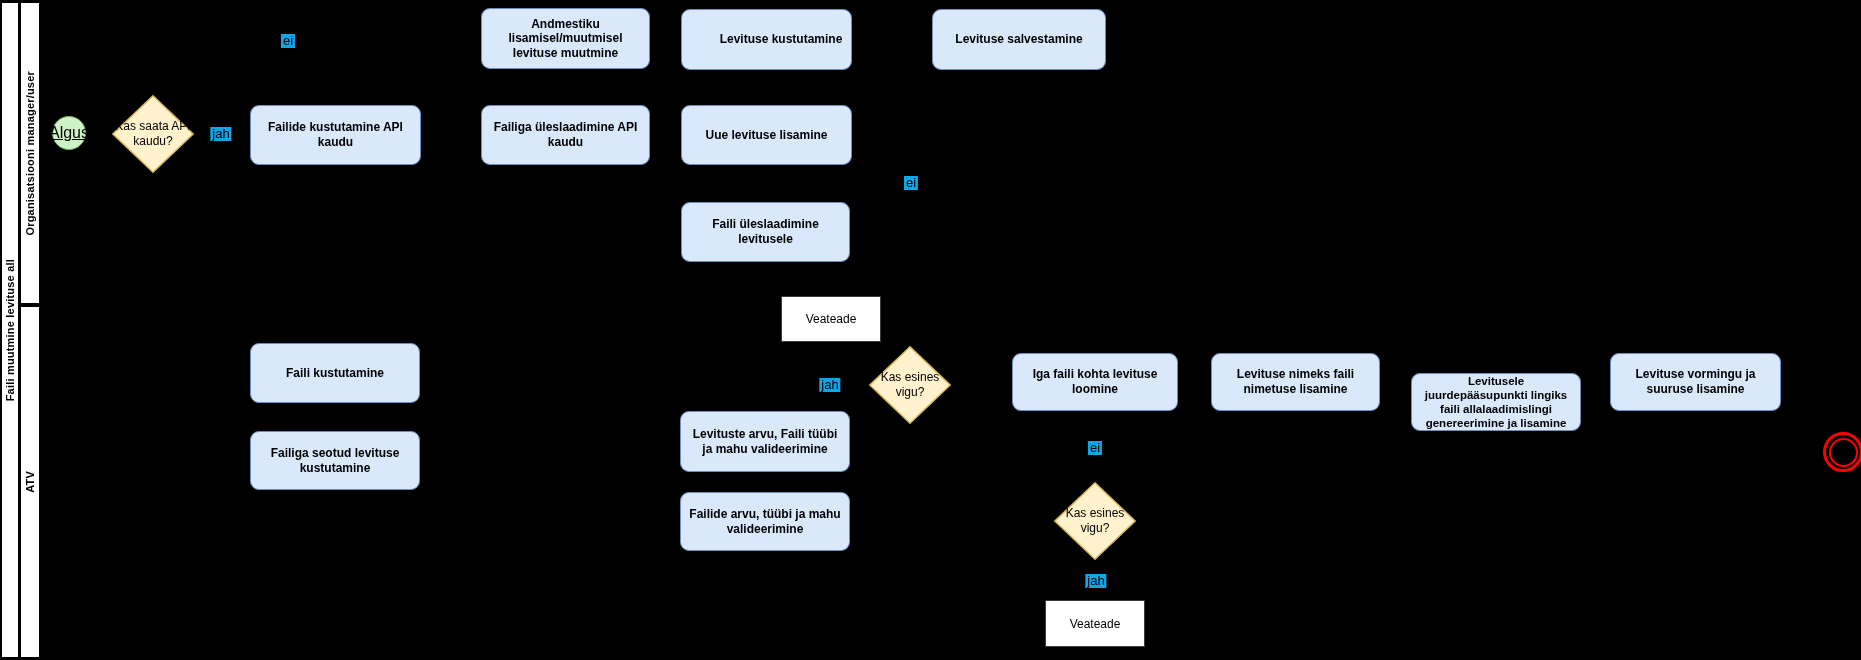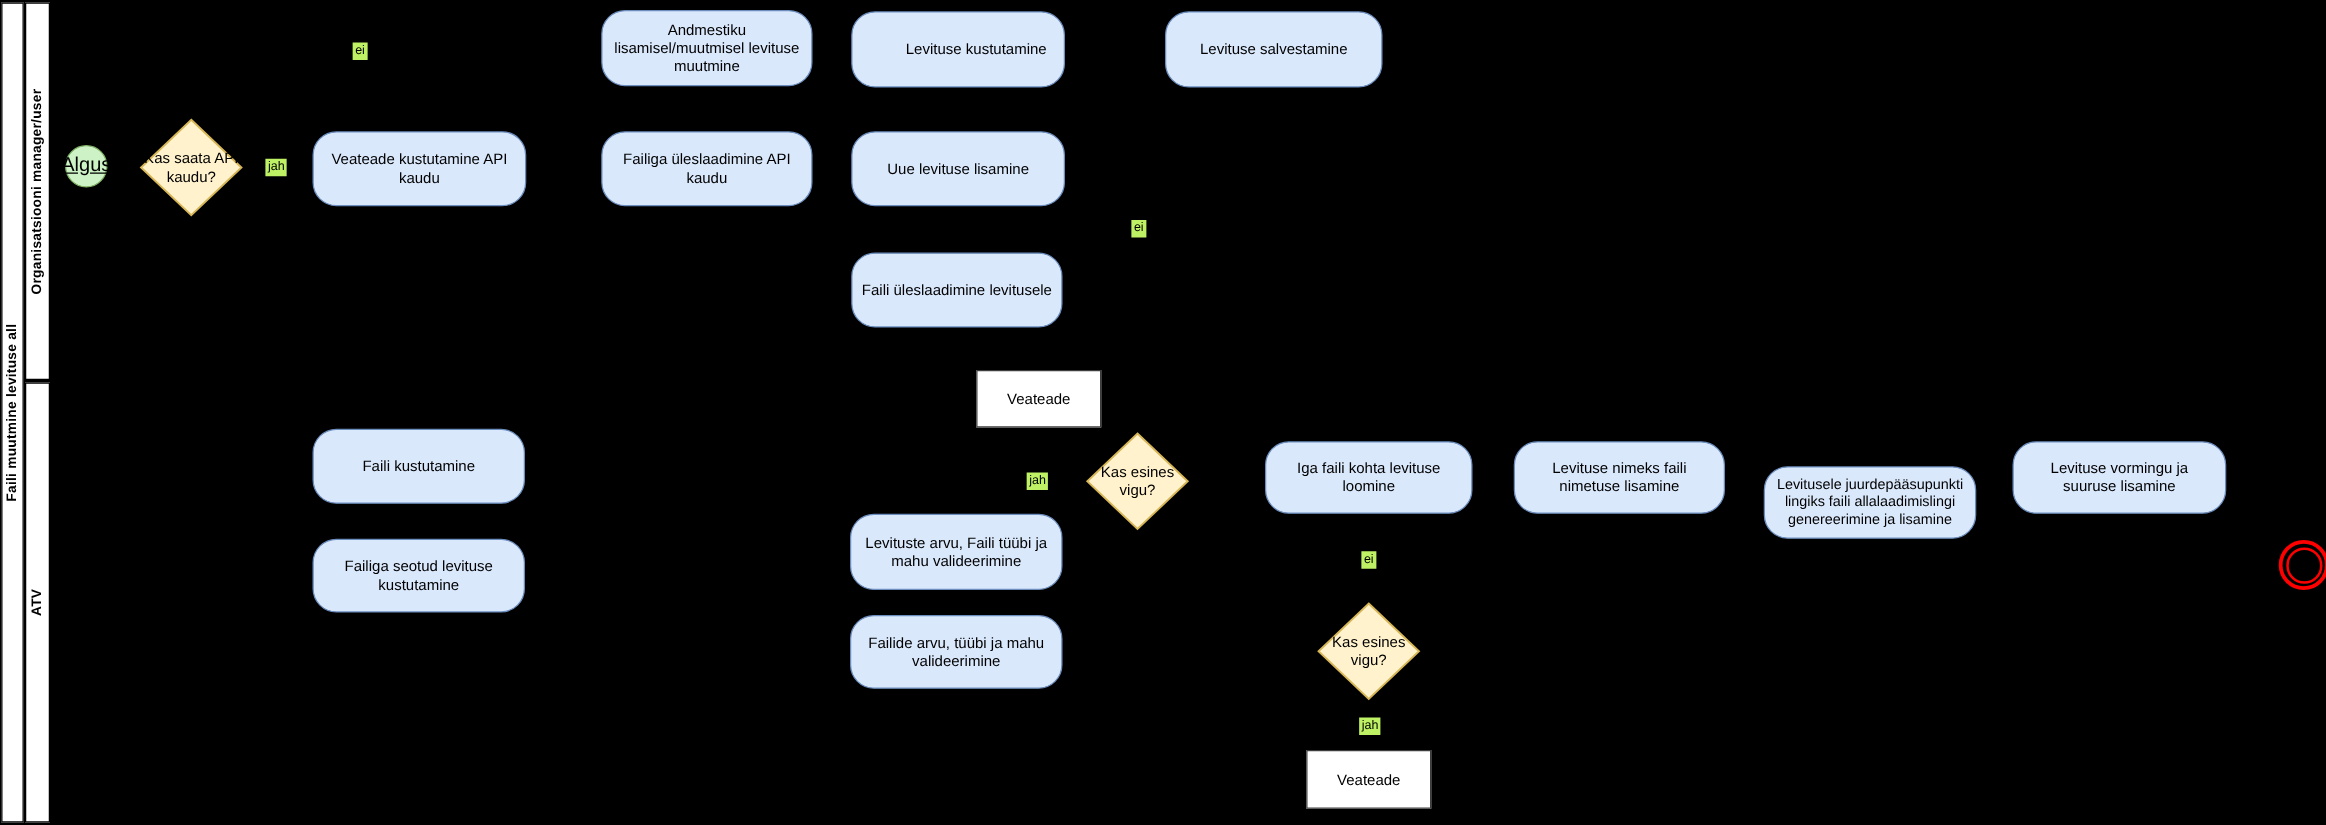--- a/index.html
+++ b/index.html
@@ -17,23 +17,23 @@
   }
   .vtext{
     writing-mode:vertical-rl;transform:rotate(180deg);
     font-weight:bold;font-size:11px;white-space:nowrap;letter-spacing:.2px;
   }
   
   .task{
     position:absolute;box-sizing:border-box;
     background:var(--task-fill,#dae8fc);
     border:1.6px solid var(--task-stroke,#6c8ebf);
-    border-radius:19px;
+    border-radius:9px;
     display:flex;align-items:center;justify-content:center;
-    text-align:center;font-size:12px;line-height:1.22;padding:2px 7px;
+    text-align:center;font-size:12px;line-height:1.22;padding:2px 7px;font-weight:bold;
   }
   
   .whitebox{
     position:absolute;box-sizing:border-box;background:#fff;border:1px solid #3d3d3d;
     display:flex;align-items:center;justify-content:center;
     font-size:12px;text-align:left;
   }
   
   .gw{position:absolute;}
   .gw svg{position:absolute;left:0;top:0;width:100%;height:100%;overflow:visible;}
@@ -42,21 +42,21 @@
     stroke:var(--gateway-stroke,#d6b656);
     stroke-width:1.5;vector-effect:non-scaling-stroke;
   }
   .gw-label{
     position:absolute;left:50%;top:50%;transform:translate(-50%,-50%);
     text-align:center;font-size:12px;line-height:1.22;white-space:normal;
   }
   
   .chip{
     position:absolute;transform:translate(-50%,-50%);
-    background:#bef264;padding:0 2px;font-size:10px;line-height:14px;
+    background:#0ea5e9;padding:0 2px;font-size:13px;line-height:14px;
   }
   
   .event-start{
     position:absolute;width:34px;height:34px;border-radius:50%;
     background:var(--start-fill,#cdf2c5);
     border:1px solid var(--start-stroke,#82b366);
     box-sizing:border-box;
     display:flex;align-items:center;justify-content:center;font-size:16px;text-decoration:underline;
   }
   .event-end{
@@ -92,21 +92,21 @@
     <svg viewBox="0 0 100 100" preserveAspectRatio="none">
         <polygon points="50,1 99,50 50,99 1,50"></polygon>
       </svg>
     <span class="gw-label" style="width:102px;">Kas saata API kaudu?</span>
   </div>
 
   <span class="chip" style="left:221px;top:134px;">jah</span>
   <span class="chip" style="left:288px;top:41px;">ei</span>
 
   <div class="task" style="left:250px;top:105px;width:171px;height:60px;">
-    <span>Veateade kustutamine API kaudu</span>
+    <span>Failide kustutamine API kaudu</span>
   </div>
   <div class="task" style="left:481px;top:8px;width:169px;height:61px;">
     <span>Andmestiku lisamisel/muutmisel levituse muutmine</span>
   </div>
   <div class="task" style="left:481px;top:105px;width:169px;height:60px;">
     <span>Failiga üleslaadimine API kaudu</span>
   </div>
   <div class="task" style="left:681px;top:9px;width:171px;height:61px;padding-left:36px;">
     <span>Levituse kustutamine</span>
   </div>

